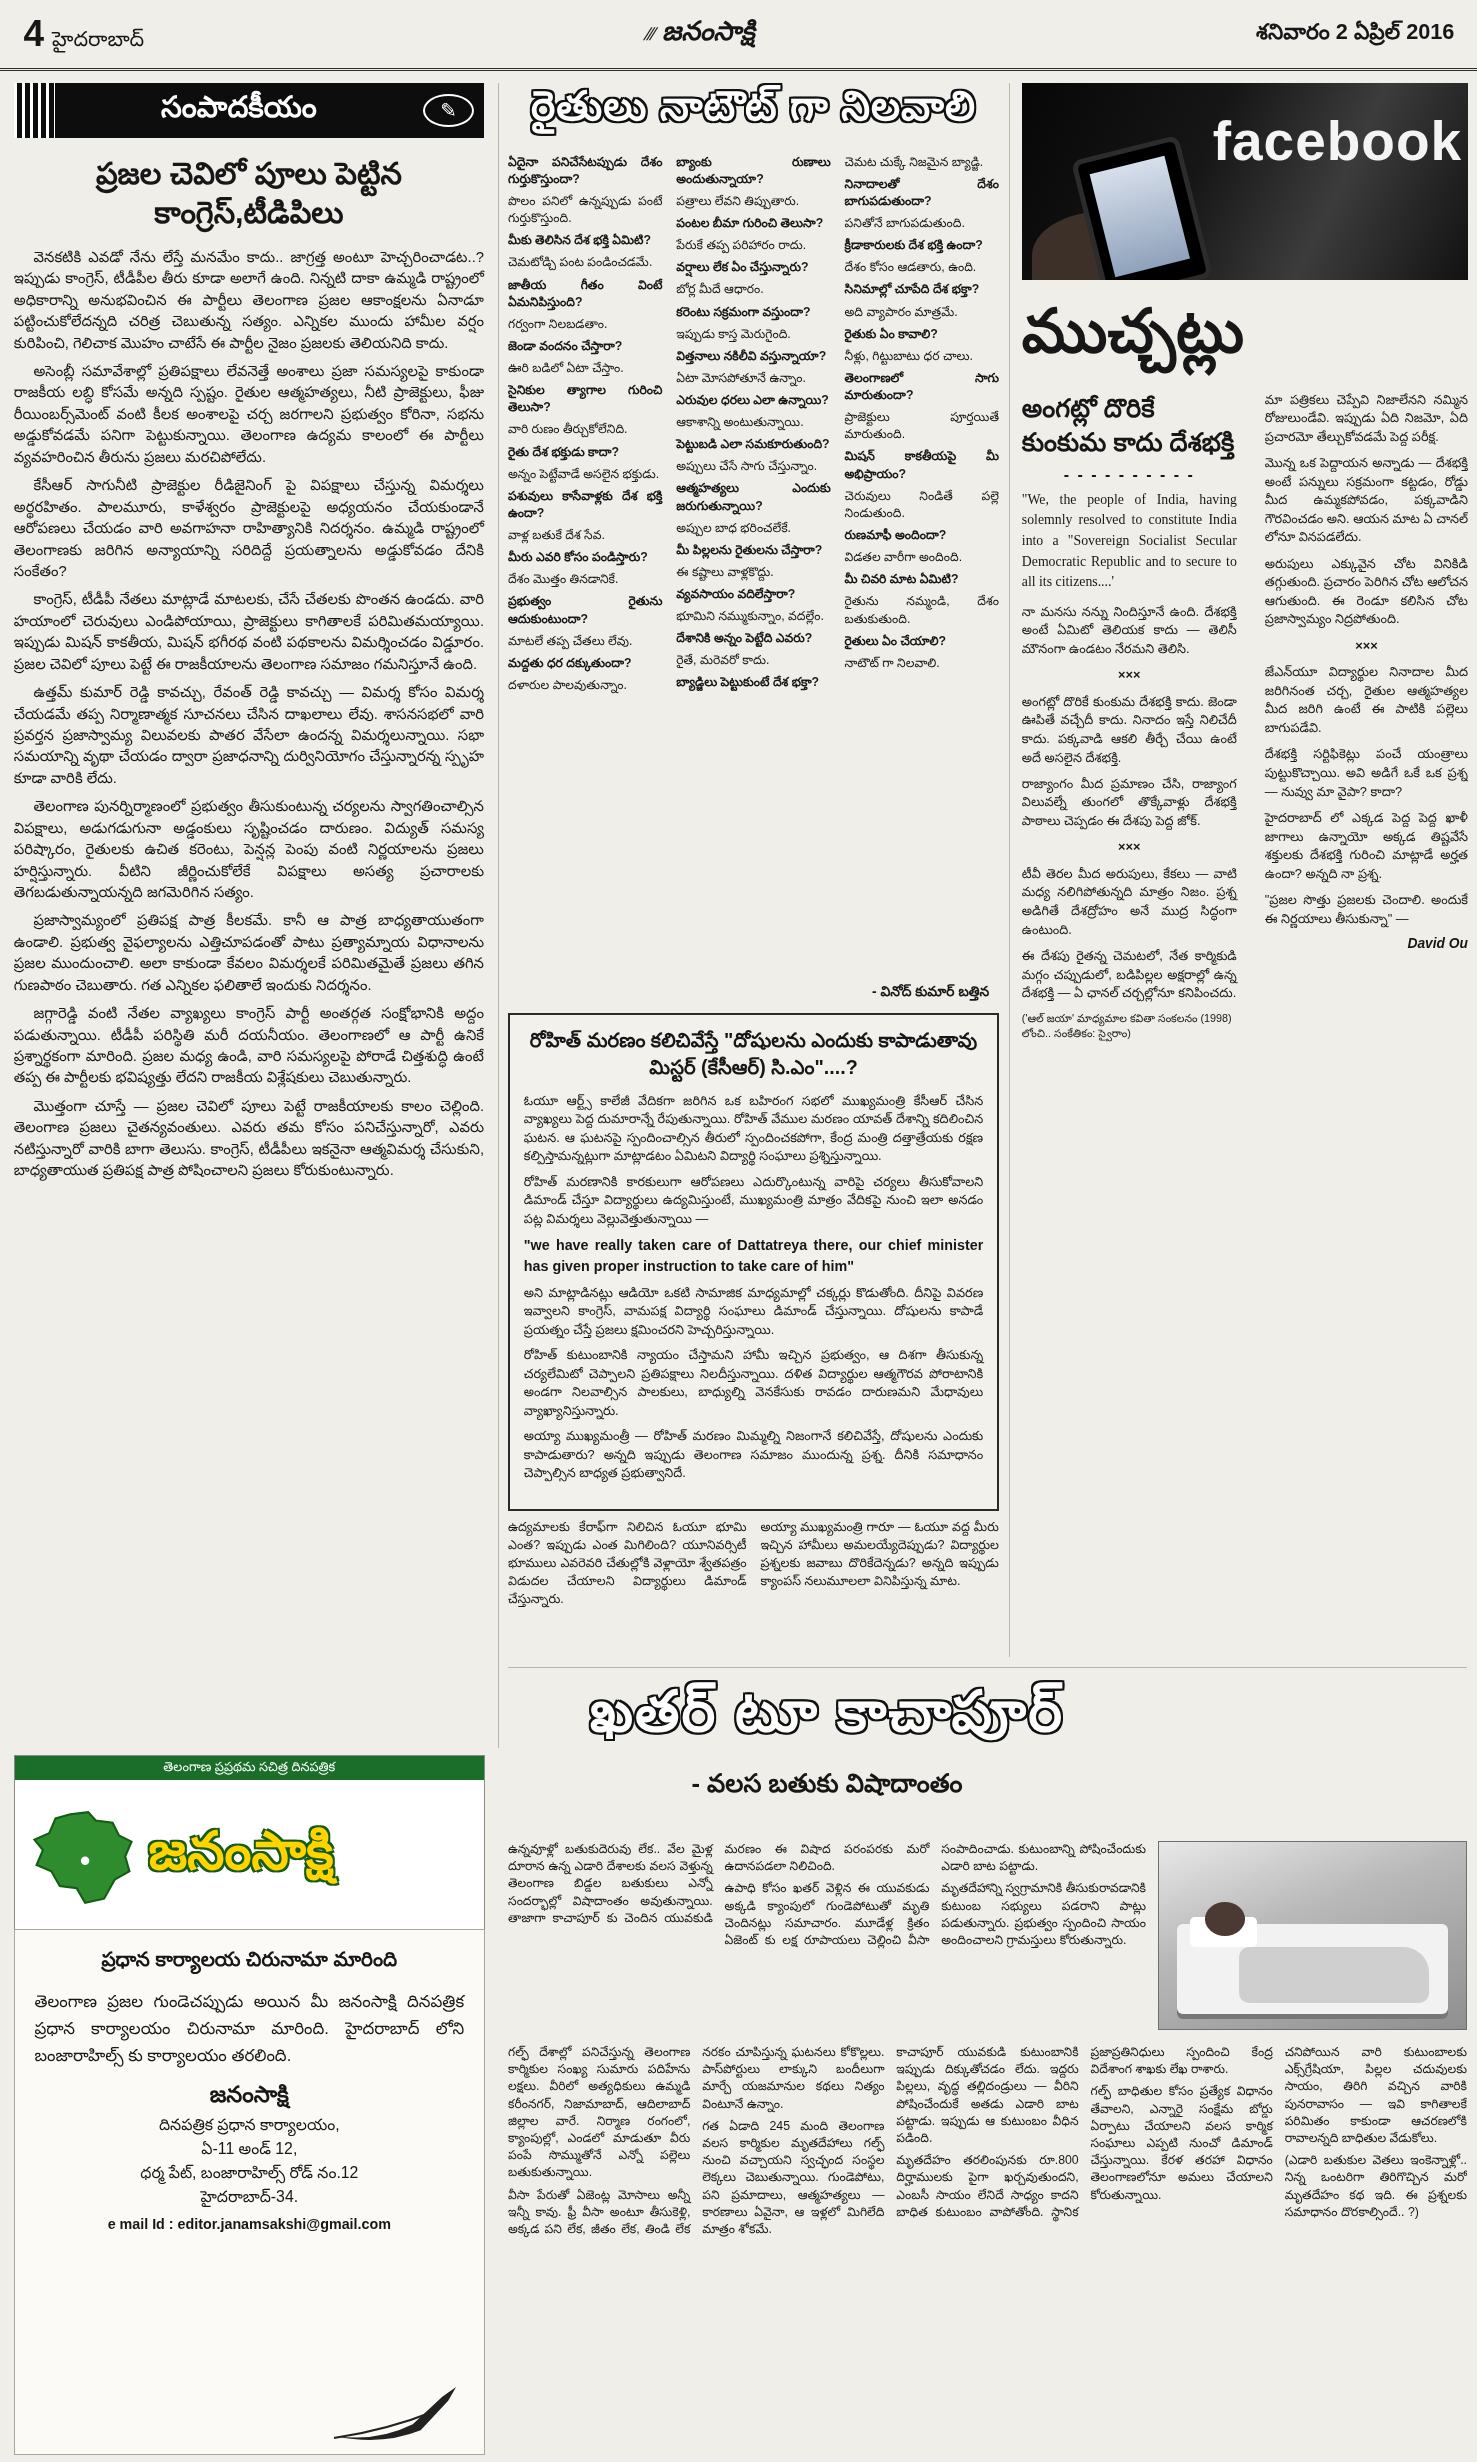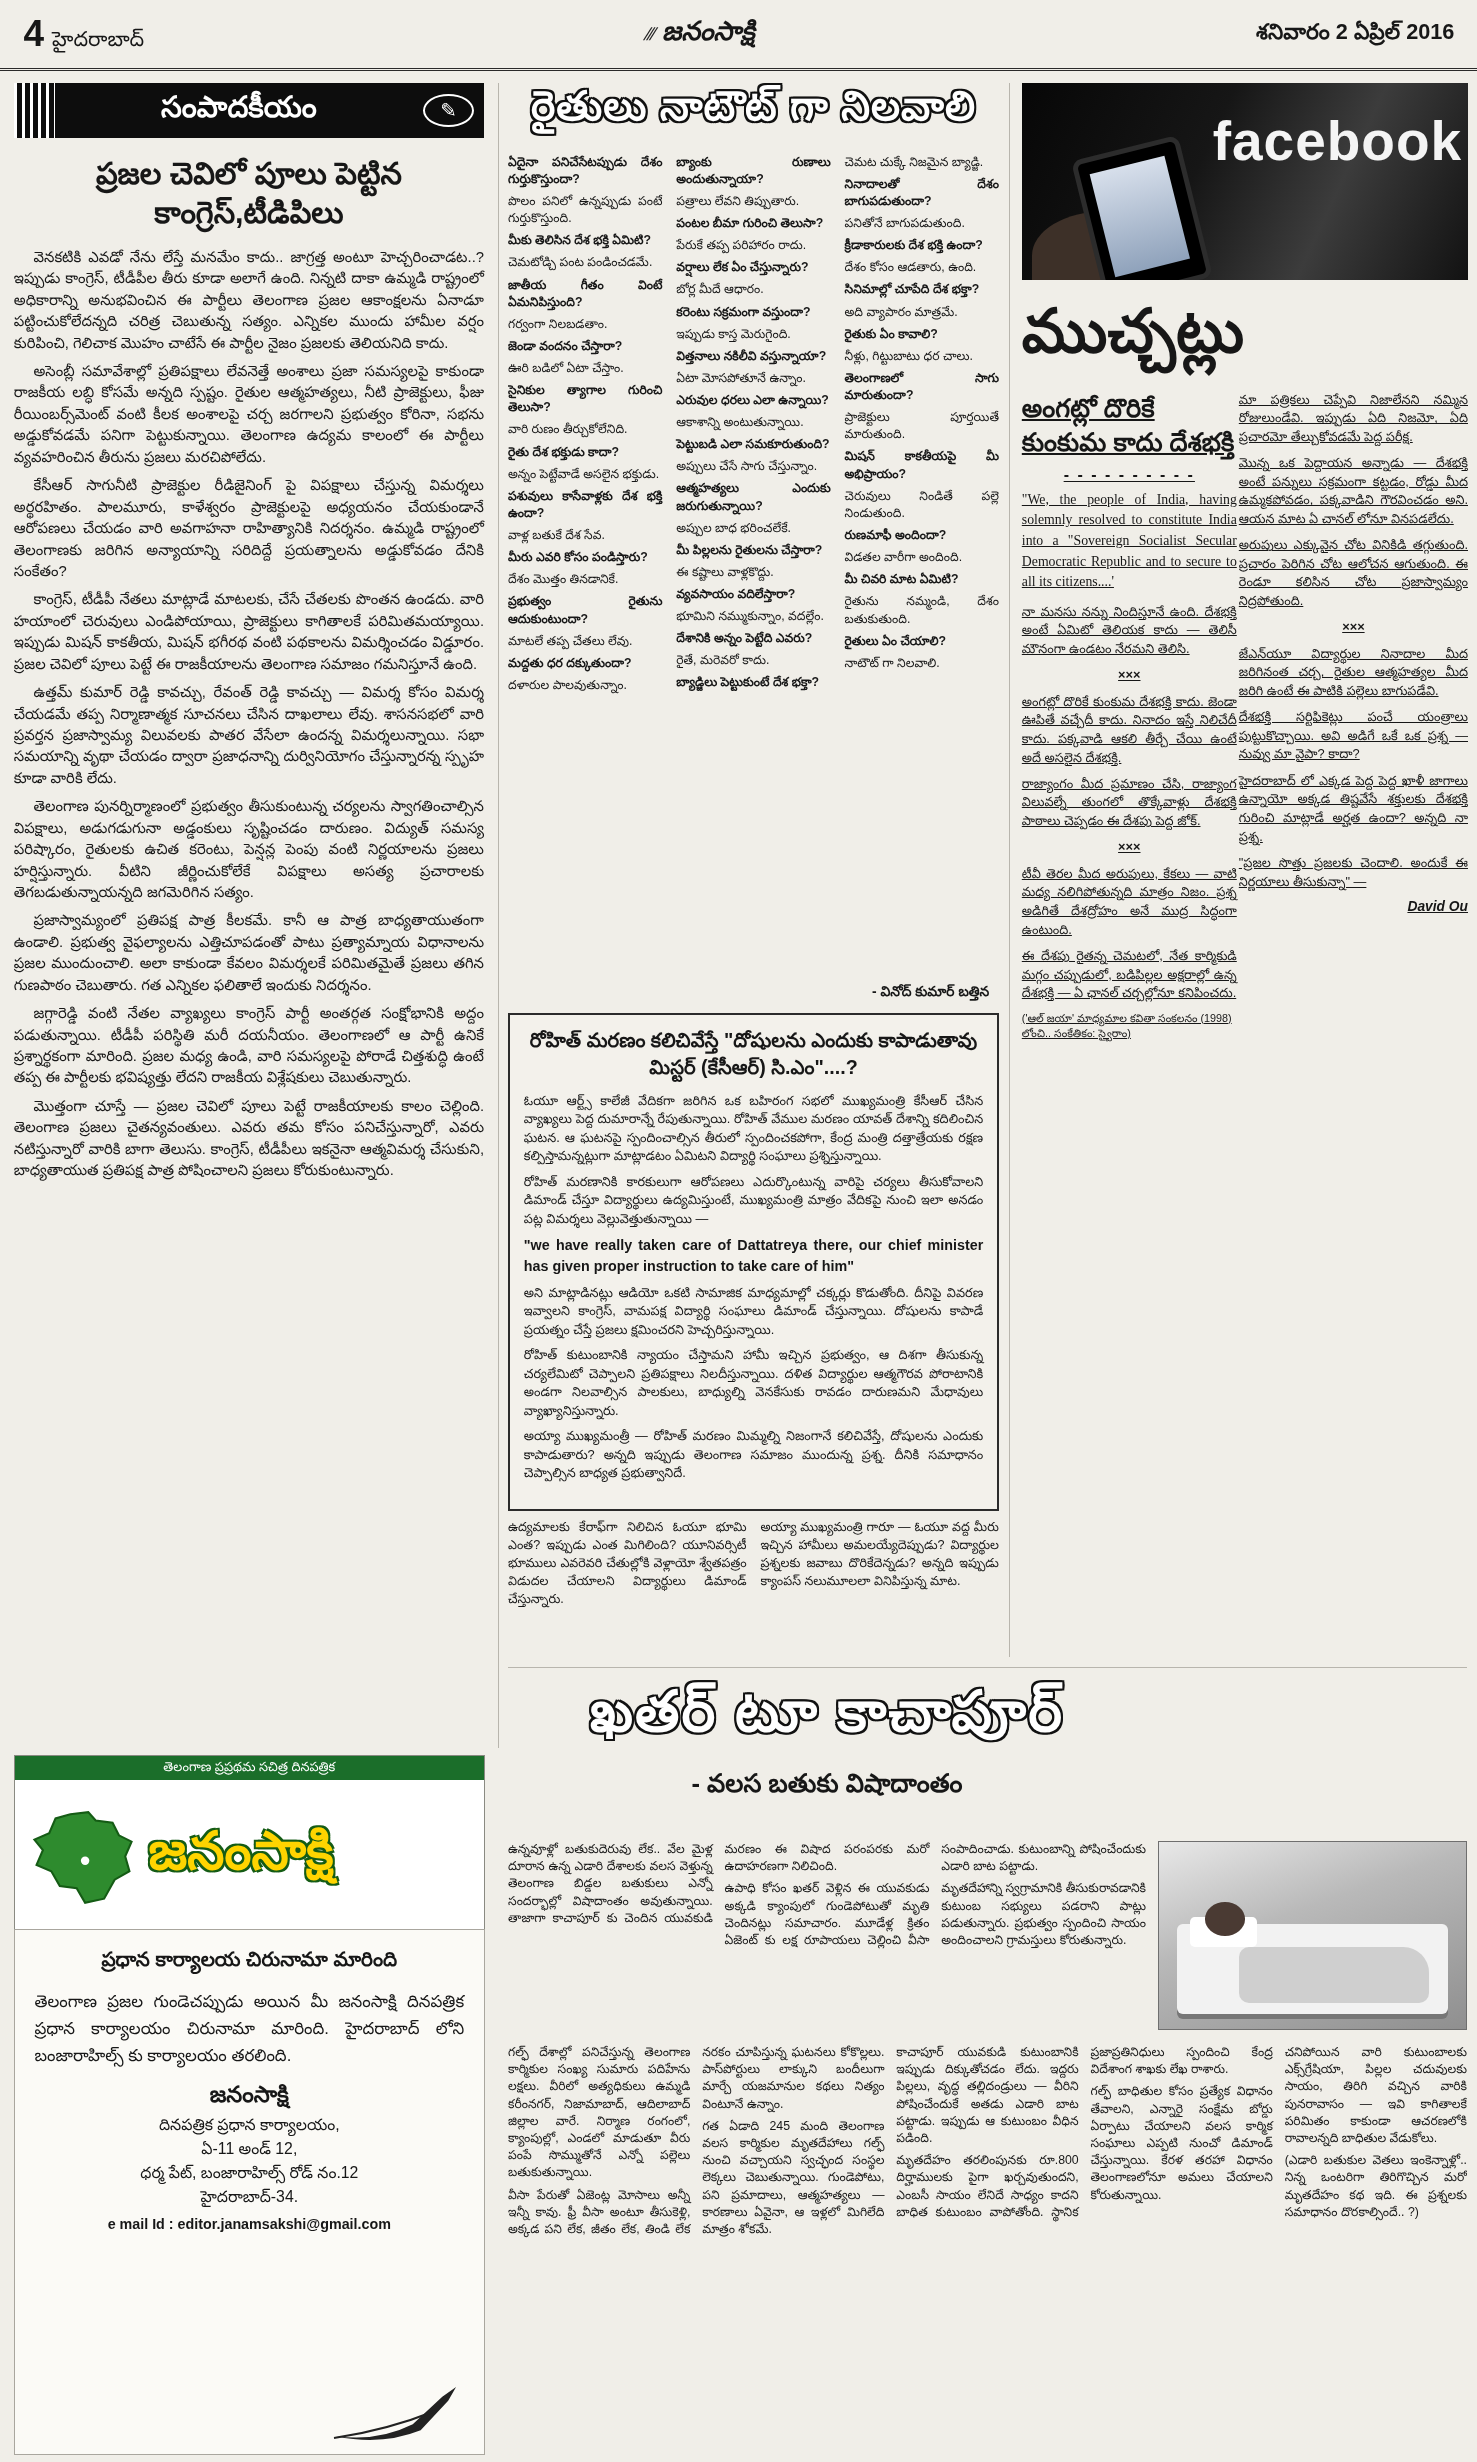--- a/index.html
+++ b/index.html
@@ -113,21 +113,21 @@
       background:linear-gradient(115deg,#070707 0%,#161616 40%,#3c3c3c 68%,#121212 100%); }
   .fb-word { position:absolute; right:5.9px; top:25.6px; font-size:55px; font-weight:bold;
              color:#f4f4f4; letter-spacing:1px; }
   .fb-phone { position:absolute; left:65px; top:63px; width:110px; height:146px;
               background:#000; border:5.9px solid #2c2c2c; border-radius:9.9px; transform:rotate(-14deg); }
   .fb-screen { position:absolute; left:9.9px; top:11.8px; width:77px; height:106px;
                background:linear-gradient(180deg,#d7dfeb,#8fa2bb); }
   .fb-hand { position:absolute; left:9.9px; top:128px; width:148px; height:89px;
              background:#3d3028; border-radius:50% 40% 10% 10%; }
   .much-headline { font-size:61px; font-weight:bold; margin:15.8px 0 9.9px; }
-  .much-cols { display:flex; gap:2px;text-decoration:underline; }
+  .much-cols { display:flex; gap:28px; }
   .much-left { width:215px; flex:none; }
   .much-right { flex:1; }
   .much-subhead { font-size:25.6px; font-weight:bold; line-height:1.35; margin-bottom:5.9px; }
   .much-dashes { text-align:center; letter-spacing:2px; font-weight:bold; margin:5.9px 0; }
   .much-quote { font-family:"Liberation Serif", serif; font-size:13.8px; line-height:1.5;
                 text-align:justify; margin-bottom:9.9px; }
   .much-left .para-list p, .much-right .para-list p {
         font-size:12.8px; line-height:1.45; text-align:justify; margin-bottom:7.9px; }
   .para-list p.sep { text-align:center; font-weight:bold; }
   .much-footer { font-size:10.8px; line-height:1.4; margin-top:7.9px; }
@@ -294,21 +294,21 @@
       <div class="khatar-headline outline-head">ఖతర్ టూ కాచాపూర్</div>
       <div class="khatar-sub">- వలస బతుకు విషాదాంతం</div>
     </div>
     <div class="hp">
       <div class="hp-bed"></div>
       <div class="hp-pillow"></div>
       <div class="hp-person"></div>
       <div class="hp-blanket"></div>
     </div>
     <div class="khatar-toptext para-list">
-        <p>ఉన్నవూళ్లో బతుకుదెరువు లేక.. వేల మైళ్ల దూరాన ఉన్న ఎడారి దేశాలకు వలస వెళ్తున్న తెలంగాణ బిడ్డల బతుకులు ఎన్నో సందర్భాల్లో విషాదాంతం అవుతున్నాయి. తాజాగా కాచాపూర్ కు చెందిన యువకుడి మరణం ఈ విషాద పరంపరకు మరో ఉదాహరణగా నిలిచింది.</p>
+        <p>ఉన్నవూళ్లో బతుకుదెరువు లేక.. వేల మైళ్ల దూరాన ఉన్న ఎడారి దేశాలకు వలస వెళ్తున్న తెలంగాణ బిడ్డల బతుకులు ఎన్నో సందర్భాల్లో విషాదాంతం అవుతున్నాయి. తాజాగా కాచాపూర్ కు చెందిన యువకుడి మరణం ఈ విషాద పరంపరకు మరో ఉదానపడలా నిలిచింది.</p>
         <p>ఉపాధి కోసం ఖతర్ వెళ్లిన ఈ యువకుడు అక్కడి క్యాంపులో గుండెపోటుతో మృతి చెందినట్లు సమాచారం. మూడేళ్ల క్రితం ఏజెంట్ కు లక్ష రూపాయలు చెల్లించి వీసా సంపాదించాడు. కుటుంబాన్ని పోషించేందుకు ఎడారి బాట పట్టాడు.</p>
         <p>మృతదేహాన్ని స్వగ్రామానికి తీసుకురావడానికి కుటుంబ సభ్యులు పడరాని పాట్లు పడుతున్నారు. ప్రభుత్వం స్పందించి సాయం అందించాలని గ్రామస్తులు కోరుతున్నారు.</p>
       </div>
     <div class="khatar-bottomtext para-list">
         <p>గల్ఫ్ దేశాల్లో పనిచేస్తున్న తెలంగాణ కార్మికుల సంఖ్య సుమారు పదిహేను లక్షలు. వీరిలో అత్యధికులు ఉమ్మడి కరీంనగర్, నిజామాబాద్, ఆదిలాబాద్ జిల్లాల వారే. నిర్మాణ రంగంలో, క్యాంపుల్లో, ఎండలో మాడుతూ వీరు పంపే సొమ్ముతోనే ఎన్నో పల్లెలు బతుకుతున్నాయి.</p>
         <p>వీసా పేరుతో ఏజెంట్ల మోసాలు అన్నీ ఇన్నీ కావు. ఫ్రీ వీసా అంటూ తీసుకెళ్లి, అక్కడ పని లేక, జీతం లేక, తిండి లేక నరకం చూపిస్తున్న ఘటనలు కోకొల్లలు. పాస్‌పోర్టులు లాక్కుని బందీలుగా మార్చే యజమానుల కథలు నిత్యం వింటూనే ఉన్నాం.</p>
         <p>గత ఏడాది 245 మంది తెలంగాణ వలస కార్మికుల మృతదేహాలు గల్ఫ్ నుంచి వచ్చాయని స్వచ్ఛంద సంస్థల లెక్కలు చెబుతున్నాయి. గుండెపోటు, పని ప్రమాదాలు, ఆత్మహత్యలు — కారణాలు ఏవైనా, ఆ ఇళ్లలో మిగిలేది మాత్రం శోకమే.</p>
         <p>కాచాపూర్ యువకుడి కుటుంబానికి ఇప్పుడు దిక్కుతోచడం లేదు. ఇద్దరు పిల్లలు, వృద్ధ తల్లిదండ్రులు — వీరిని పోషించేందుకే అతడు ఎడారి బాట పట్టాడు. ఇప్పుడు ఆ కుటుంబం వీధిన పడింది.</p>
         <p>మృతదేహం తరలింపునకు రూ.800 దిర్హాములకు పైగా ఖర్చవుతుందని, ఎంబసీ సాయం లేనిదే సాధ్యం కాదని బాధిత కుటుంబం వాపోతోంది. స్థానిక ప్రజాప్రతినిధులు స్పందించి కేంద్ర విదేశాంగ శాఖకు లేఖ రాశారు.</p>
         <p>గల్ఫ్ బాధితుల కోసం ప్రత్యేక విధానం తేవాలని, ఎన్నారై సంక్షేమ బోర్డు ఏర్పాటు చేయాలని వలస కార్మిక సంఘాలు ఎప్పటి నుంచో డిమాండ్ చేస్తున్నాయి. కేరళ తరహా విధానం తెలంగాణలోనూ అమలు చేయాలని కోరుతున్నాయి.</p>

